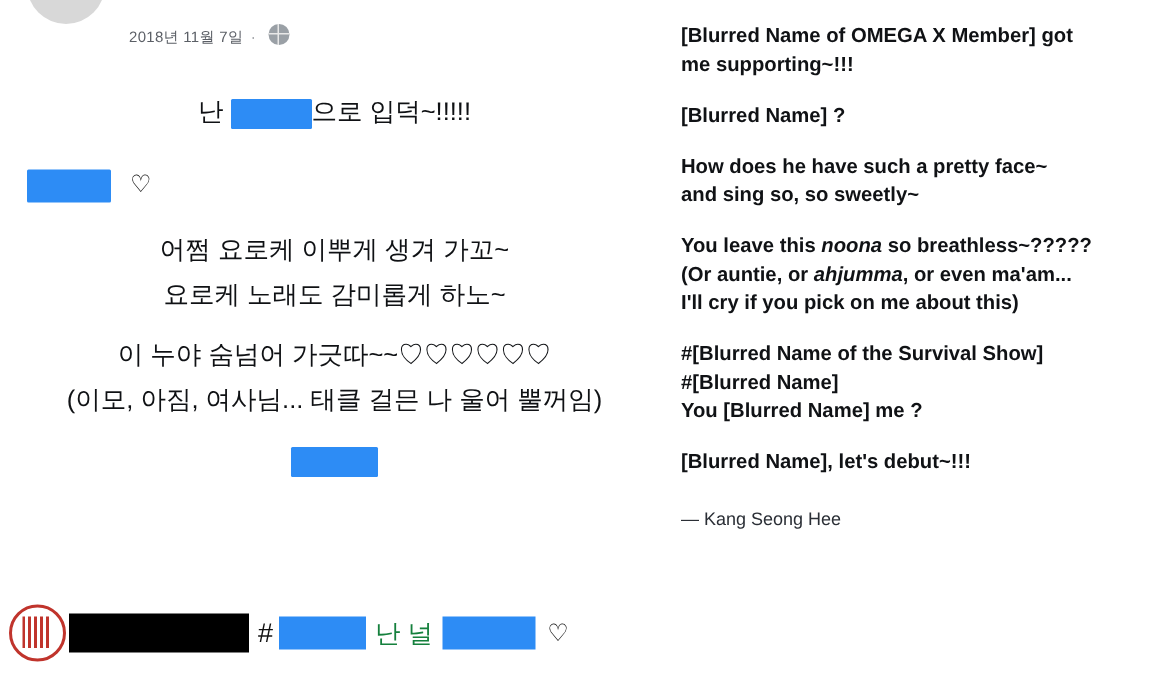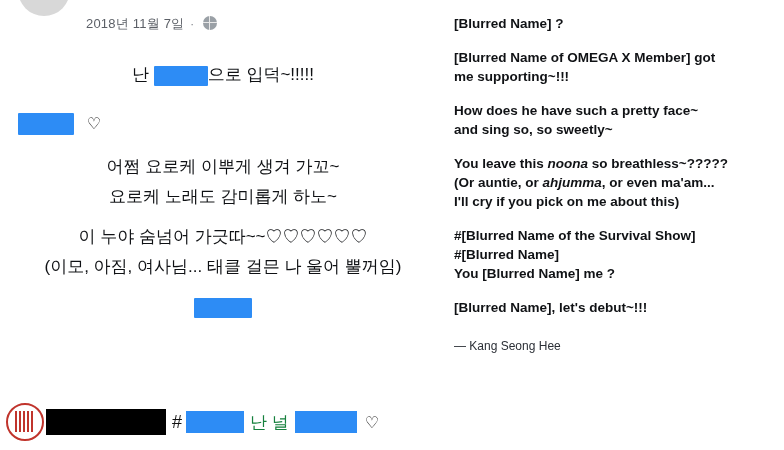--- a/index.html
+++ b/index.html
@@ -36,21 +36,21 @@
     top: -18px;
     width: 52px;
     height: 34px;
     background: #d8d8d8;
     border-radius: 0 0 26px 26px;
   }
   .post-meta {
     position: absolute;
     left: 86px;
     top: 14px;
-    font-size: 13px;
+    font-size: 10px;
     color: #5b5f66;
     letter-spacing: 0.2px;
     white-space: nowrap;
     text-align: center;
   }
   .post-meta .dot {
     color: #8a8d93;
     padding: 0 2px;
   }
   .globe-icon {
@@ -251,23 +251,23 @@
       <span class="footer-hash">#</span>
       <span class="footer-blue-1"></span>
       <span class="footer-text">난 널</span>
       <span class="footer-blue-2"></span>
       <span class="heart">♡</span>
     </div>
 
   </div>
 
   <div class="right-panel">
-    <div class="tr-block">[Blurred Name] ?</div>
     <div class="tr-block">[Blurred Name of OMEGA X Member] got
 me supporting~!!!</div>
+    <div class="tr-block">[Blurred Name] ?</div>
     <div class="tr-block">How does he have such a pretty face~
 and sing so, so sweetly~</div>
     <div class="tr-block">You leave this <em>noona</em> so breathless~?????
 (Or auntie, or <em>ahjumma</em>, or even ma'am...
 I'll cry if you pick on me about this)</div>
     <div class="tr-block">#[Blurred Name of the Survival Show]
 #[Blurred Name]
 You [Blurred Name] me ?</div>
     <div class="tr-block">[Blurred Name], let's debut~!!!</div>
     <div class="signature">— Kang Seong Hee</div>

